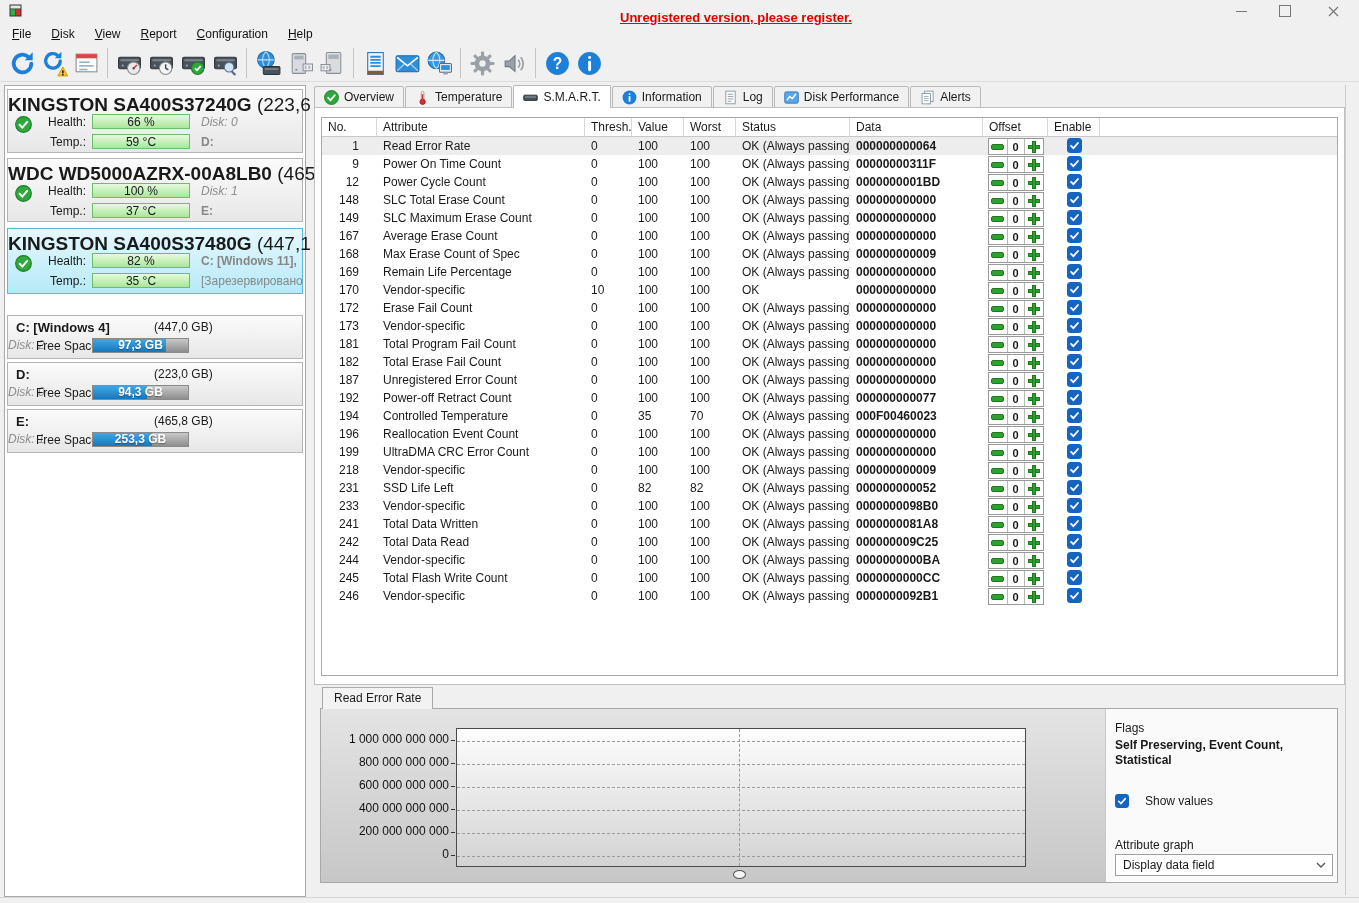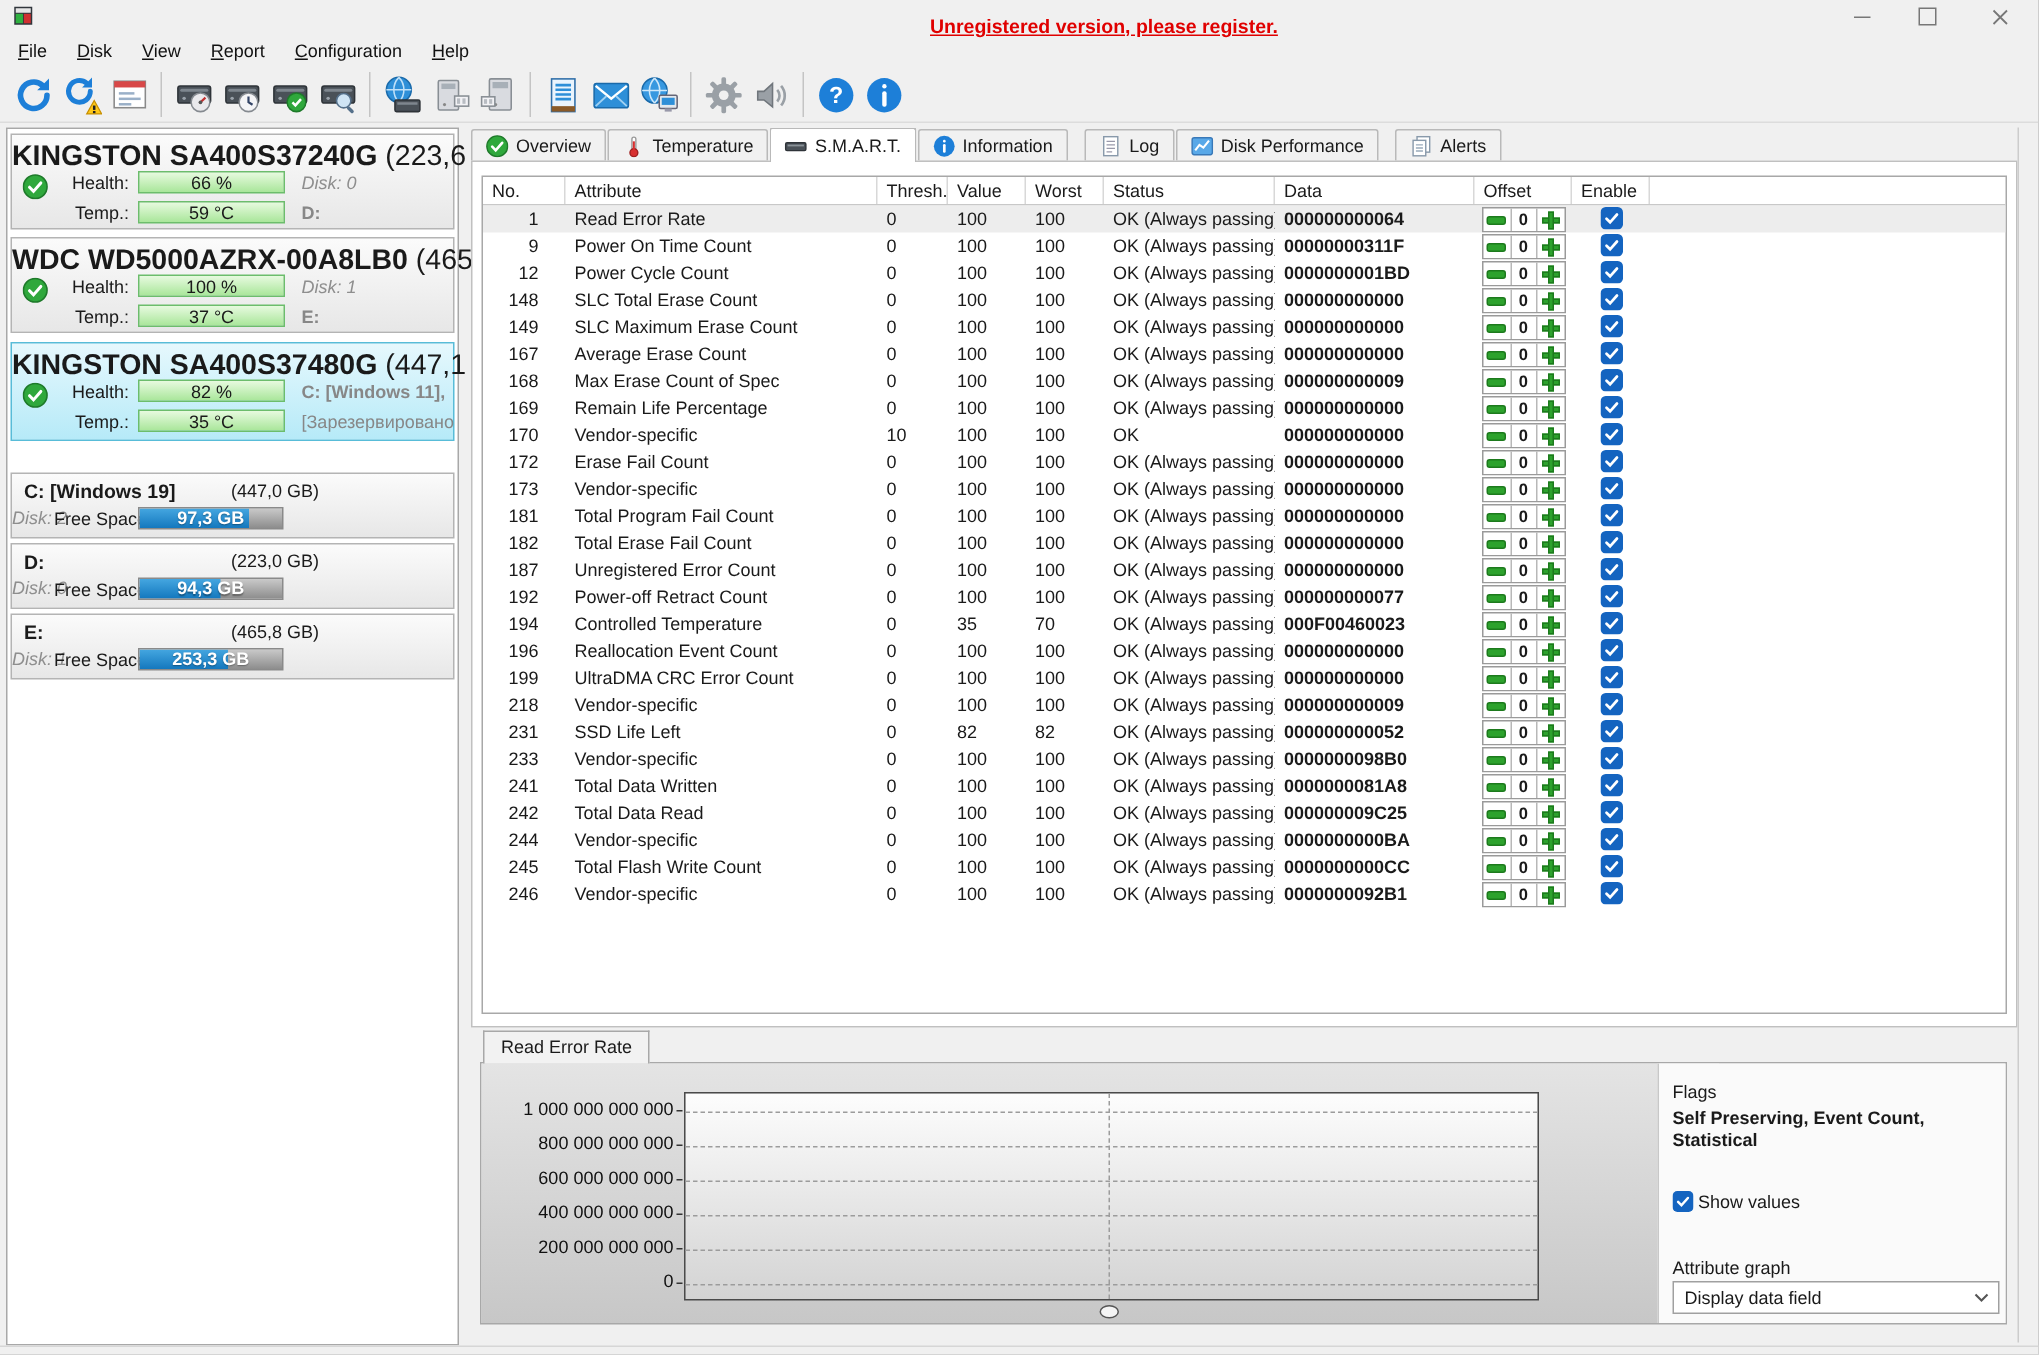--- a/index.html
+++ b/index.html
@@ -44,21 +44,21 @@
   .pcard .psize{position:absolute;left:146px;top:4px;font-size:12px;}
   .prow{position:absolute;left:0;top:22px;width:100%;height:16px;}
   .prow .lbl{position:absolute;left:28px;top:1px;}
   .fbar{position:absolute;left:84px;top:0;width:97px;height:15px;border:1px solid #8a8a8a;background:linear-gradient(#c9c9c9,#8d8d8d);box-sizing:border-box;overflow:hidden;}
   .fbar .fill{position:absolute;left:0;top:0;height:100%;background:linear-gradient(#44a6e0,#1478be);}
   .fbar .ftext{position:absolute;left:0;top:0;width:100%;text-align:center;line-height:13px;color:#fff;font-weight:bold;text-shadow:0 1px 1px rgba(0,0,0,.35);}
   
   #tabbar{position:absolute;left:314px;top:85px;height:23px;display:flex;align-items:flex-end;}
   .tab{display:flex;align-items:center;gap:5px;height:22px;padding:0 9px;border:1px solid #b9b9b9;border-radius:2px 2px 0 0;background:#f1f1f1;box-sizing:border-box;margin-right:1px;white-space:nowrap;}
   .tab.selected{background:#fff;height:23px;border-bottom:none;position:relative;z-index:3;}
-  .tab.gap{margin-left:10px;justify-content:space-between;}
+  .tab.gap{margin-left:0;justify-content:space-between;}
   .tab svg{width:15px;height:15px;}
   
   #main-panel{position:absolute;left:314px;top:107px;width:1031px;height:578px;background:#fff;border:1px solid #c0c0c0;box-sizing:border-box;z-index:1;padding-left:25px;}
   #smart-table{position:absolute;left:6px;top:9px;width:1017px;height:559px;border:1px solid #a8a8a8;background:#fff;box-sizing:border-box;overflow:hidden;}
   .trow{display:grid;grid-template-columns:55px 208px 47px 52px 52px 114px 133px 65px 52px 1fr;height:18px;line-height:18px;}
   .thead{border-bottom:1px solid #c8c8c8;height:18px;}
   .thead .cell{border-right:1px solid #d8d8d8;}
   .thead .cell:last-child{border-right:none;}
   .cell{padding-left:6px;white-space:nowrap;overflow:hidden;box-sizing:border-box;}
   .cell.num{padding-left:0;padding-right:18px;text-align:right;}
@@ -81,21 +81,21 @@
   #chart-zone{position:absolute;left:0;top:0;width:825px;height:100%;background:linear-gradient(#e4e4e4,#c7c7c7);}
   #plot{position:absolute;left:135px;top:19px;width:570px;height:139px;background:linear-gradient(#fdfdfd,#d3d3d3);border:1px solid #4a4a4a;box-sizing:border-box;}
   .gridline{position:absolute;left:0;width:100%;height:0;border-top:1px dashed #9c9c9c;}
   #vline{position:absolute;top:0;height:100%;width:0;border-left:1px dashed #9c9c9c;}
   .ylabel{position:absolute;width:128px;text-align:right;font-size:12px;color:#111;white-space:nowrap;}
   .ytick{position:absolute;width:4px;height:1px;background:#333;}
   #slider-thumb{position:absolute;width:11px;height:7px;background:#f4f4f4;border:1px solid #555;border-radius:50%;}
   #flags-zone{position:absolute;left:784px;top:0;right:0;height:100%;background:#fafafa;border-left:1px solid #c8c8c8;}
   #flags-title{position:absolute;left:9px;top:12px;}
   #flags-value{position:absolute;left:9px;top:29px;width:210px;font-weight:bold;line-height:15px;}
-  #show-values{position:absolute;left:9px;top:85px;display:flex;align-items:center;gap:3px;}
+  #show-values{position:absolute;left:9px;top:85px;display:flex;align-items:center;gap:16px;}
   #show-values .chk{width:14px;height:14px;margin:0;}
   #attr-graph-label{position:absolute;left:9px;top:129px;}
   #attr-graph-select{position:absolute;left:9px;top:145px;width:218px;height:22px;background:#fff;border:1px solid #a0a0a0;box-sizing:border-box;display:flex;align-items:center;}
   #attr-graph-select .val{flex:1;padding-left:7px;}
   #attr-graph-select .chev{width:22px;display:flex;justify-content:center;}
   
   #right-edge{position:absolute;left:1345px;top:85px;width:1px;height:810px;background:#cccccc;}
   #statusbar{position:absolute;left:0;top:897px;width:100%;height:6px;border-top:1px solid #d6d6d6;background:#f0f0f0;}
 </style>
 </head>
@@ -341,21 +341,21 @@
           <div class="drow" style="top:44px">
             <span class="lbl">Temp.:</span>
             <span class="gbar">35 °C</span>
             <span class="note note-n">[Зарезервировано</span>
           </div>
         </div>
       </div>
     <div style="height:15px"></div>
     <div id="partition-cards">
         <div class="pcard" style="margin-bottom: 3px;">
-          <span class="plabel">C: [Windows 19]</span>
+          <span class="plabel">C: [Windows 4]</span>
           <span class="psize">(447,0 GB)</span>
           <div class="prow"><span class="lbl">Free Space</span><span class="fbar">
               <span class="fill" style="width:77%"></span>
               <span class="ftext">97,3 GB</span>
             </span><span class="note note-i">Disk: 2</span></div>
         </div>
         <div class="pcard" style="margin-bottom: 3px;">
           <span class="plabel">D:</span>
           <span class="psize">(223,0 GB)</span>
           <div class="prow"><span class="lbl">Free Space</span><span class="fbar">

